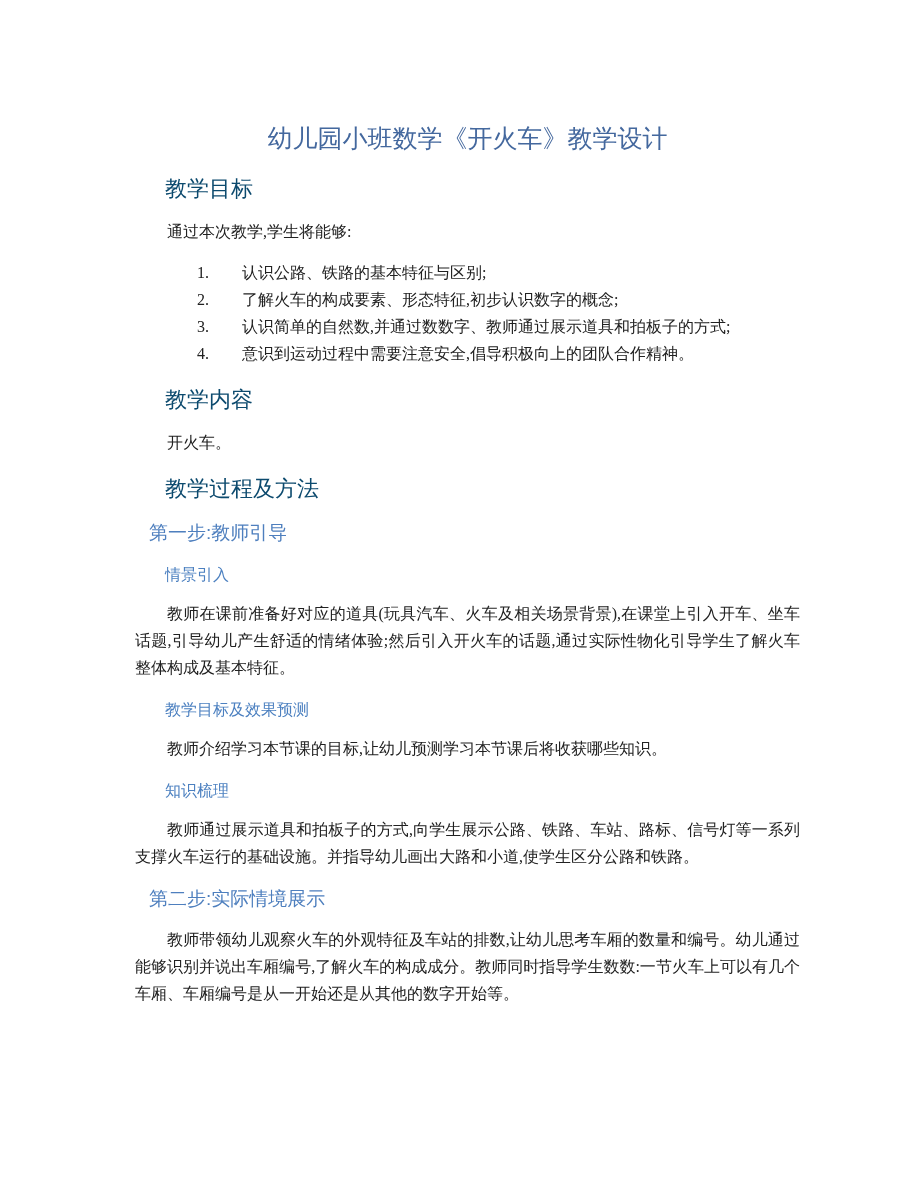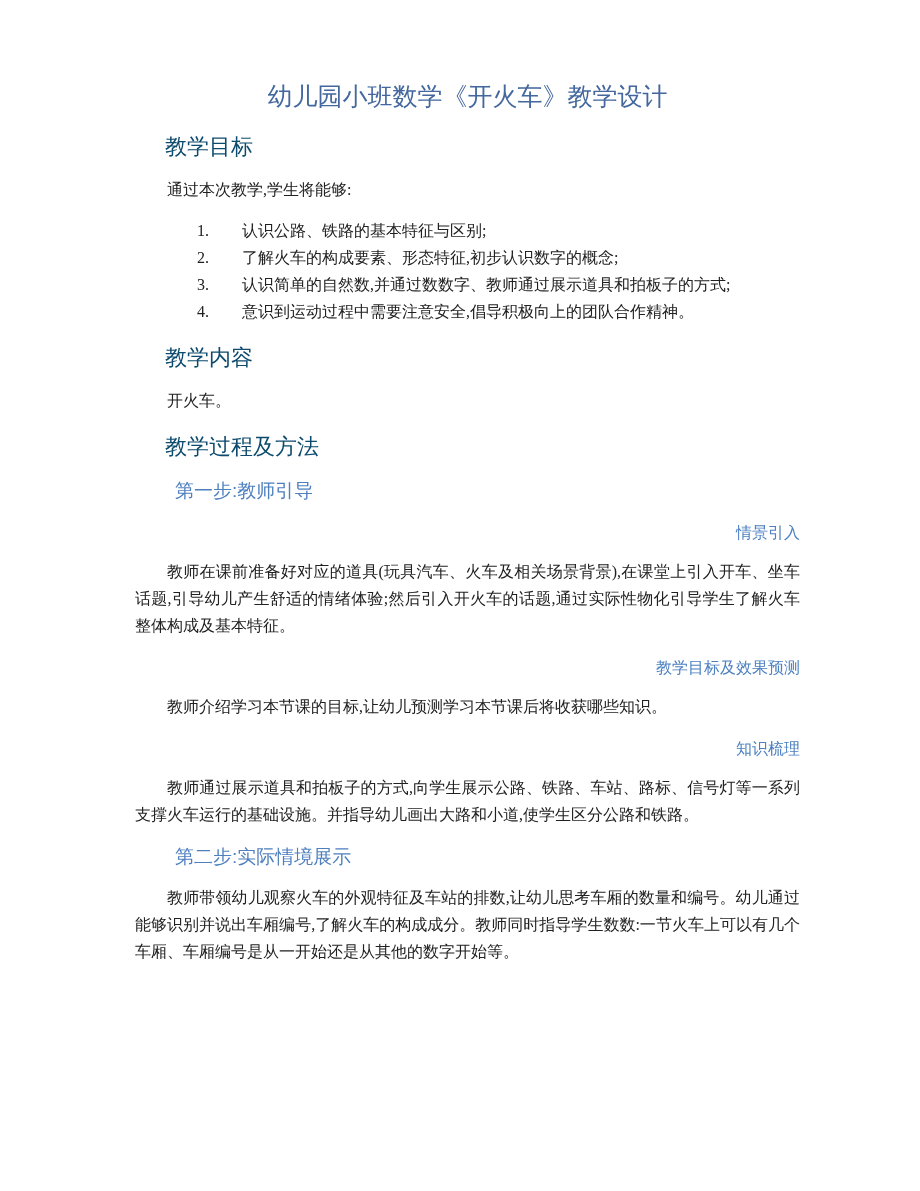--- a/index.html
+++ b/index.html
@@ -11,21 +11,21 @@
     width: 920px;
     height: 1191px;
     overflow: hidden;
     font-family: "Liberation Serif", serif;
     color: #212121;
   }
   .page {
     box-sizing: border-box;
     width: 920px;
     height: 1191px;
-    padding: 78px 120px 40px 135px;
+    padding: 120px 120px 40px 135px;
     background: #ffffff;
   }
   
   .doc-title {
     font-family: "Liberation Sans", sans-serif;
     font-size: 25px;
     line-height: 36px;
     color: #44689E;
     text-align: center;
     margin: 0 0 8px 0;
@@ -38,30 +38,29 @@
     color: #0c4a6e;
     font-weight: normal;
     margin: 18px 0 14px 30px;
   }
   h2.step {
     font-family: "Liberation Sans", sans-serif;
     font-size: 19px;
     line-height: 26px;
     color: #4E7FBE;
     font-weight: normal;
-    margin: 16px 0 14px 40px;
+    margin: 16px 0 14px 14px;
   }
   h3.sub {
     font-family: "Liberation Sans", sans-serif;
     font-size: 16px;
     line-height: 22px;
     color: #4C80C0;
     font-weight: normal;
     margin: 18px 0 12px 30px;
-    text-align: right;
   }
   
   p.body {
     font-size: 16px;
     line-height: 27px;
     margin: 14px 0;
     text-align: justify;
     text-indent: 32px;
   }
   p.intro {

